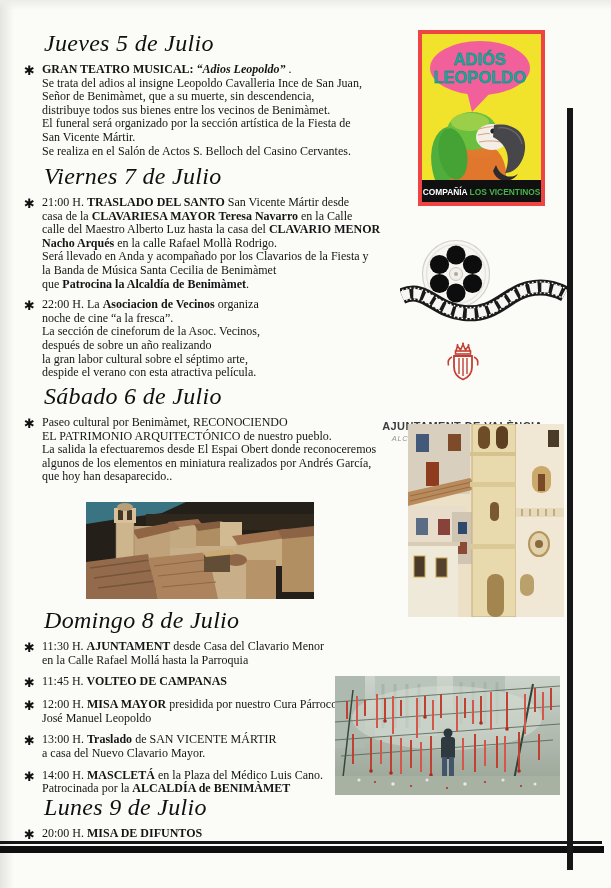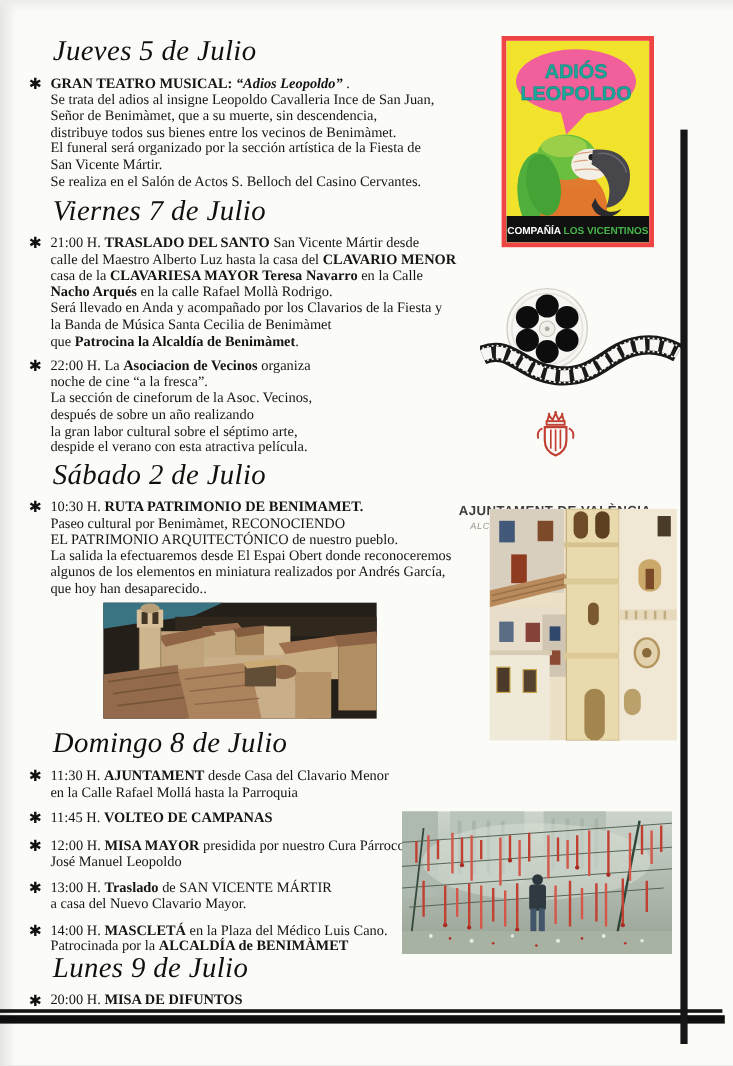--- a/index.html
+++ b/index.html
@@ -74,22 +74,22 @@
       </div>
   </div>
 
   <div class="section" style="top:163px">
     <h2 class="day-title">Viernes 7 de Julio</h2>
     <div class="items">
         <div class="event">
           <span class="bullet">✱</span>
           <div class="lines">
             <div class="line"><span class="run">21:00 H. </span><span class="run b">TRASLADO DEL SANTO</span><span class="run"> San Vicente Mártir desde</span></div>
+            <div class="line"><span class="run">casa de la </span><span class="run b">CLAVARIESA MAYOR Teresa Navarro</span><span class="run"> en la Calle</span></div>
             <div class="line"><span class="run">calle del Maestro Alberto Luz hasta la casa del </span><span class="run b">CLAVARIO MENOR</span></div>
-            <div class="line"><span class="run">casa de la </span><span class="run b">CLAVARIESA MAYOR Teresa Navarro</span><span class="run"> en la Calle</span></div>
             <div class="line"><span class="run b">Nacho Arqués</span><span class="run"> en la calle Rafael Mollà Rodrigo.</span></div>
             <div class="line"><span class="run">Será llevado en Anda y acompañado por los Clavarios de la Fiesta y</span></div>
             <div class="line"><span class="run">la Banda de Música Santa Cecilia de Benimàmet</span></div>
             <div class="line"><span class="run">que </span><span class="run b">Patrocina la Alcaldía de Benimàmet</span><span class="run">.</span></div>
           </div>
         </div>
         <div class="event">
           <span class="bullet">✱</span>
           <div class="lines">
             <div class="line"><span class="run">22:00 H. La </span><span class="run b">Asociacion de Vecinos</span><span class="run"> organiza</span></div>
@@ -97,26 +97,25 @@
             <div class="line"><span class="run">La sección de cineforum de la Asoc. Vecinos,</span></div>
             <div class="line"><span class="run">después de sobre un año realizando</span></div>
             <div class="line"><span class="run">la gran labor cultural sobre el séptimo arte,</span></div>
             <div class="line"><span class="run">despide el verano con esta atractiva película.</span></div>
           </div>
         </div>
       </div>
   </div>
 
   <div class="section" style="top:383px">
-    <h2 class="day-title">Sábado 2 de Julio</h2>
+    <h2 class="day-title">Sábado 6 de Julio</h2>
     <div class="items">
         <div class="event">
           <span class="bullet">✱</span>
           <div class="lines">
-            <div class="line"><span class="run">10:30 H. </span><span class="run b">RUTA PATRIMONIO DE BENIMAMET.</span></div>
             <div class="line"><span class="run">Paseo cultural por Benimàmet, RECONOCIENDO</span></div>
             <div class="line"><span class="run">EL PATRIMONIO ARQUITECTÓNICO de nuestro pueblo.</span></div>
             <div class="line"><span class="run">La salida la efectuaremos desde El Espai Obert donde reconoceremos</span></div>
             <div class="line"><span class="run">algunos de los elementos en miniatura realizados por Andrés García,</span></div>
             <div class="line"><span class="run">que hoy han desaparecido..</span></div>
           </div>
         </div>
       </div>
   </div>
 

